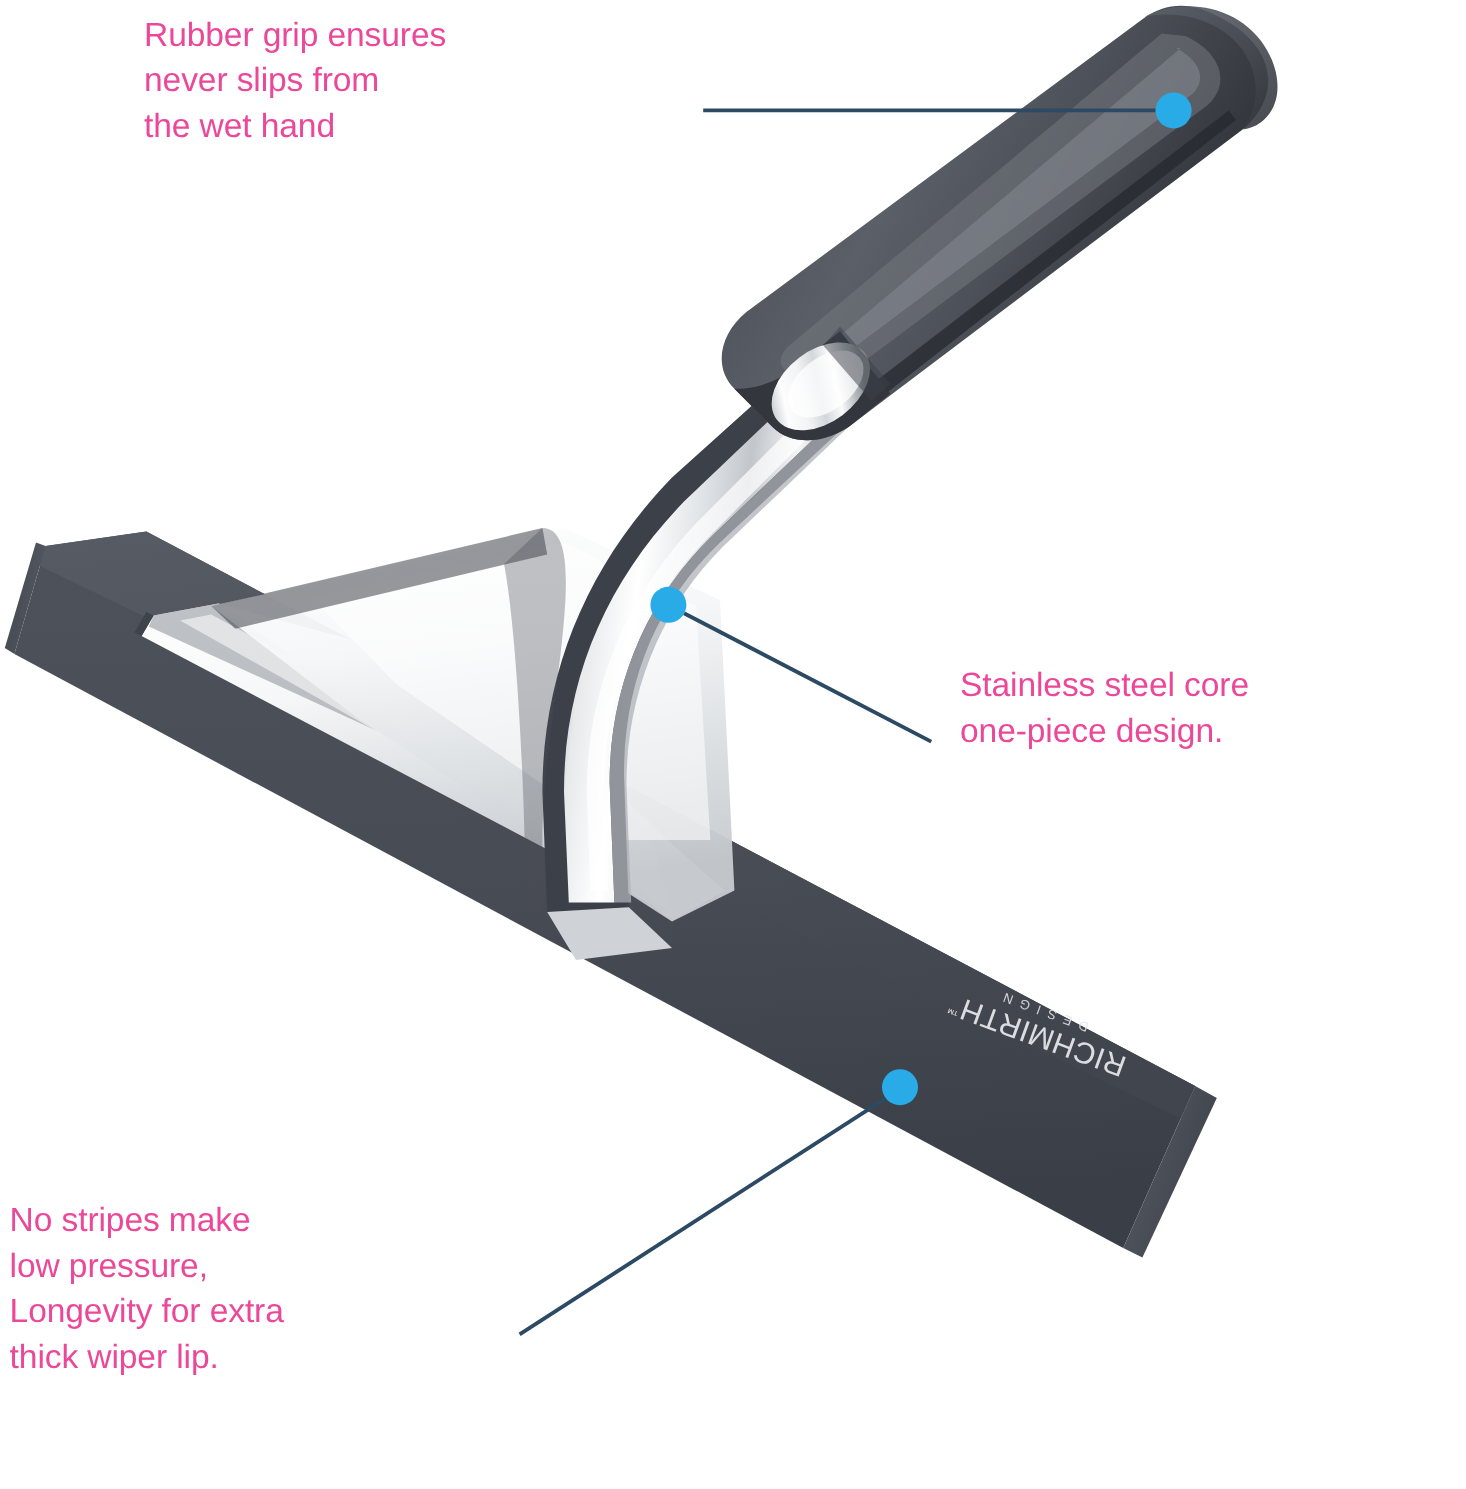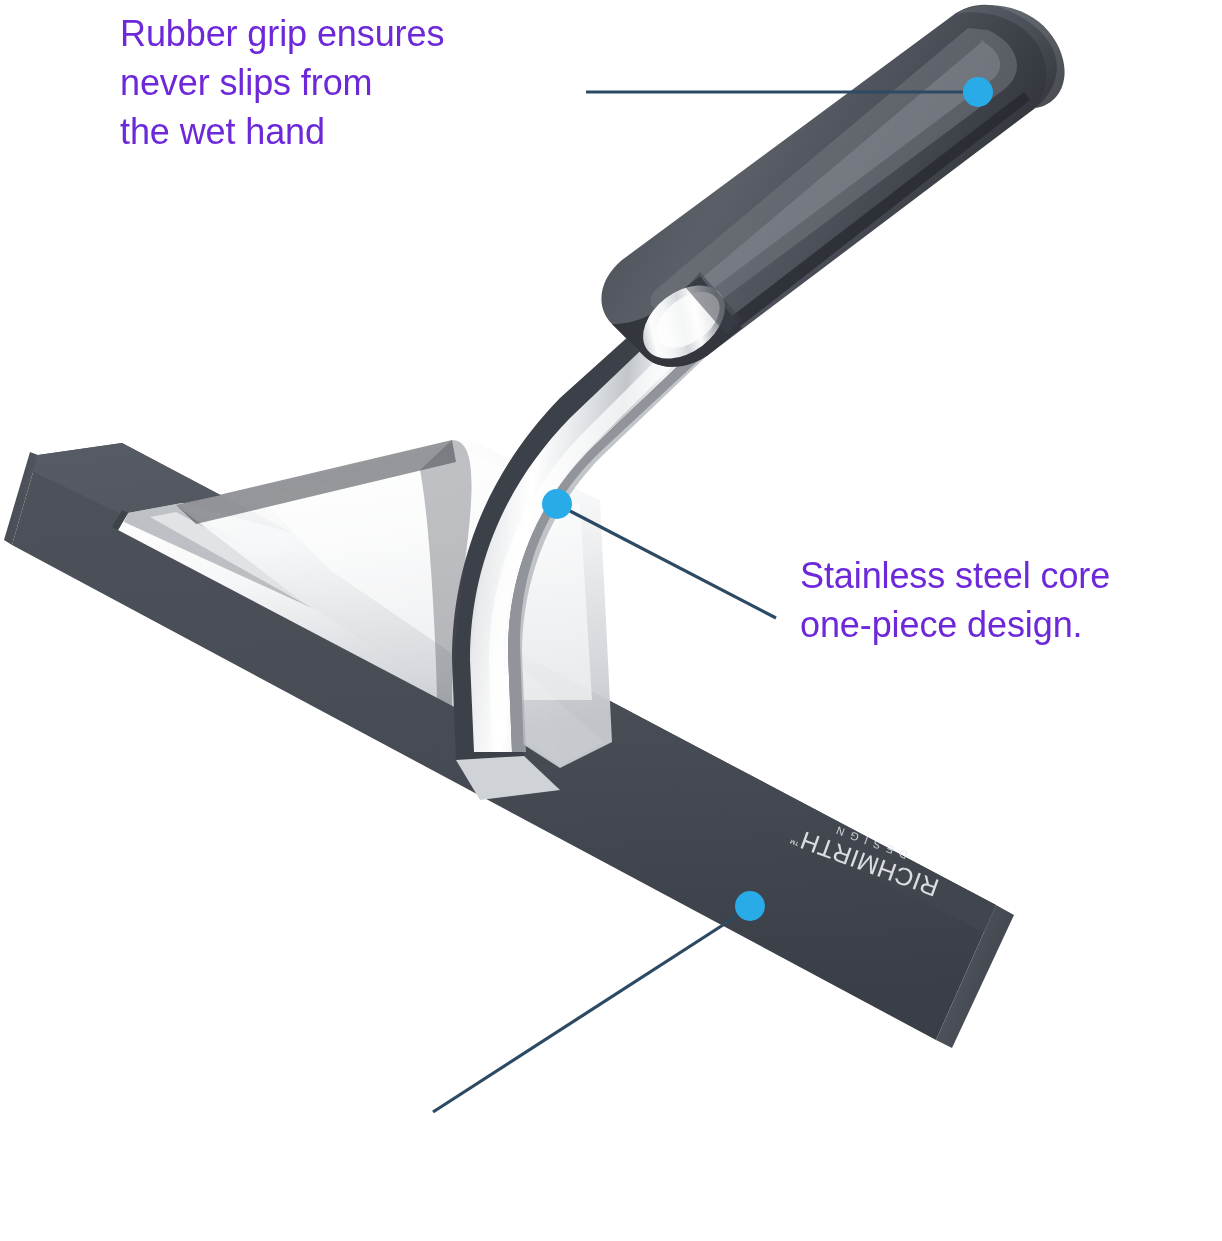--- a/index.html
+++ b/index.html
@@ -63,23 +63,23 @@
     margin-top: 3px;
     white-space: nowrap;
     opacity: 0.88;
     padding-left: 6px;
   }
 
   
   .callout-text {
     position: absolute;
     font-family: "Liberation Sans", sans-serif;
-    font-size: 36px;
+    font-size: 28px;
     line-height: 1.36;
-    color: #6d28d9;
+    color: #ec4899;
     white-space: pre-line;
     letter-spacing: -0.1px;
   }
   #callout-grip-text   { left: 120px; top: 10px;   width: 520px; }
   #callout-steel-text  { left: 800px; top: 552px;  width: 430px; }
   #callout-blade-text  { left: 8px;   top: 998px;  width: 470px; }
 
   
   #callout-svg {
     position: absolute;
@@ -264,14 +264,18 @@
     </g>
   </svg>
 
   <div class="callout-text" id="callout-grip-text">Rubber grip ensures
 never slips from
 the wet hand</div>
 
   <div class="callout-text" id="callout-steel-text">Stainless steel core
 one-piece design.</div>
 
+  <div class="callout-text" id="callout-blade-text">No stripes make
+low pressure,
+Longevity for extra
+thick wiper lip.</div>
 
 </div>
 
 </body></html>

